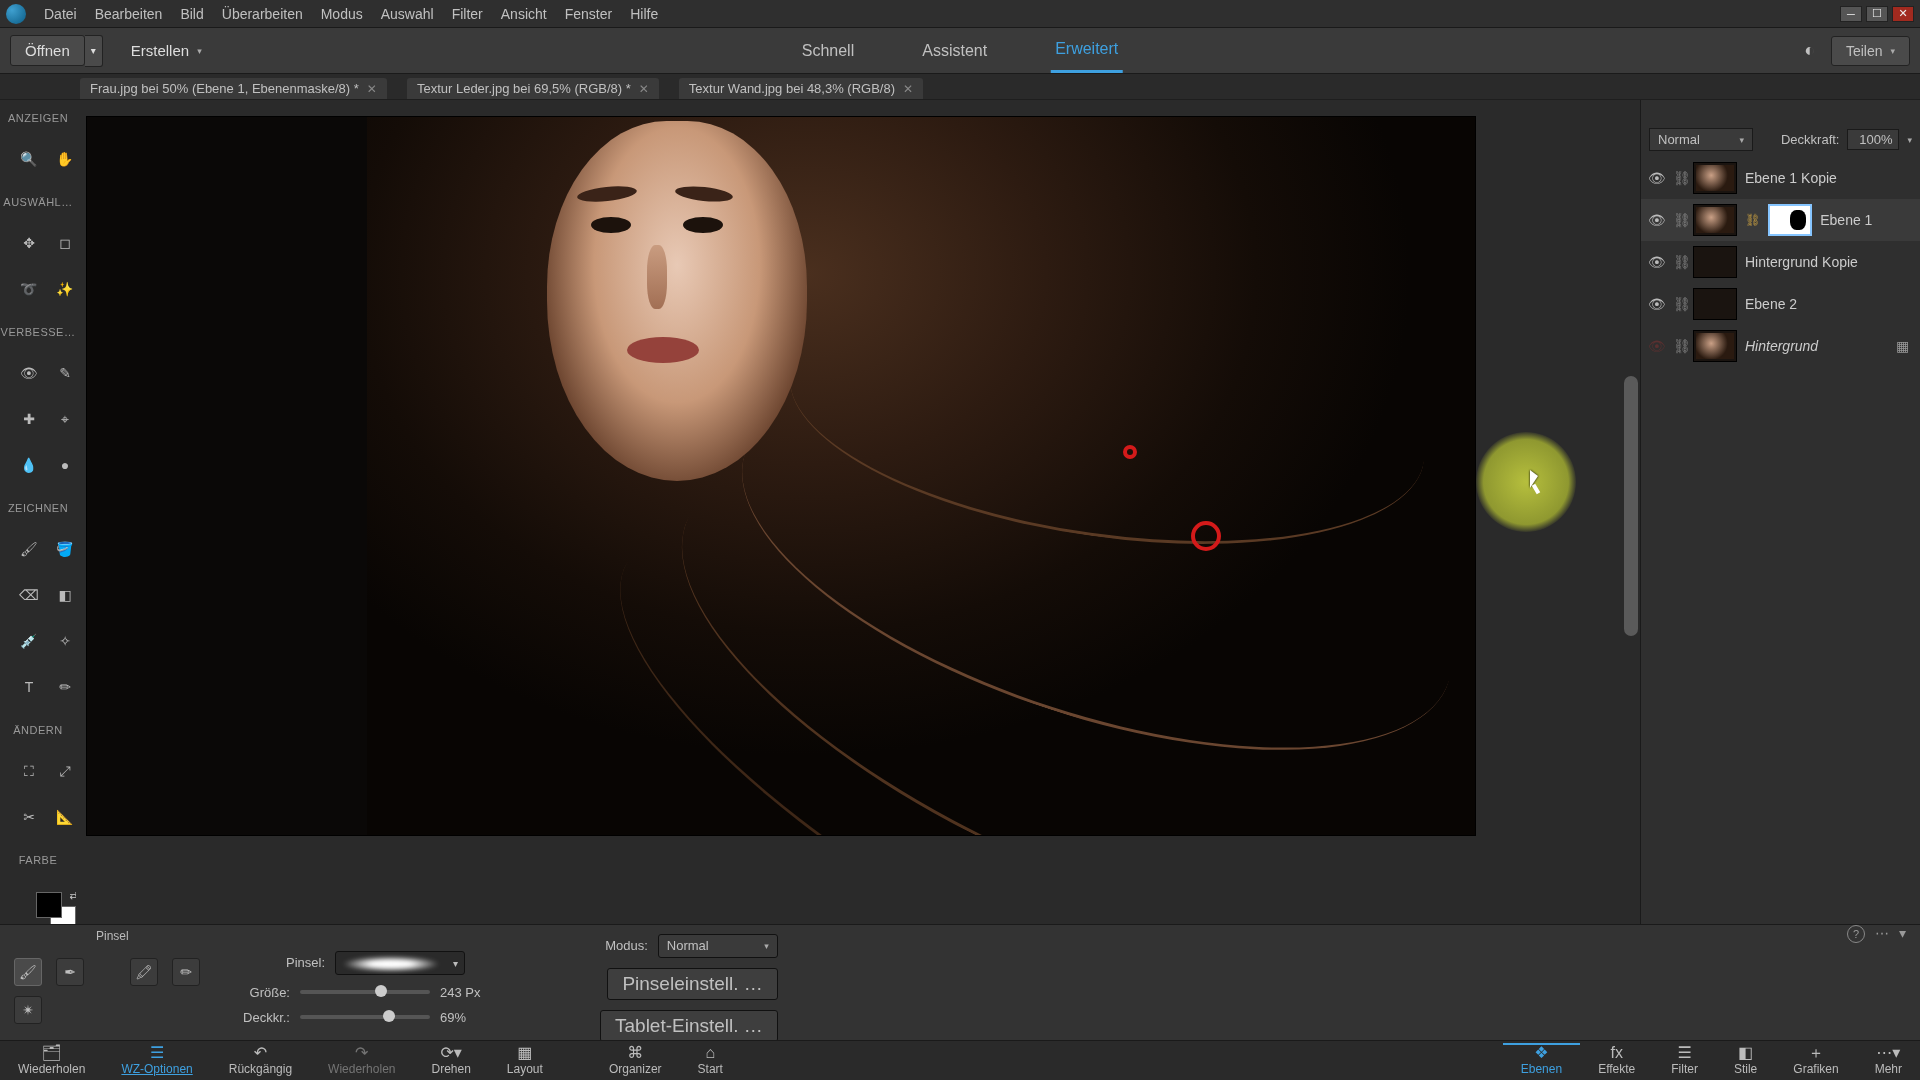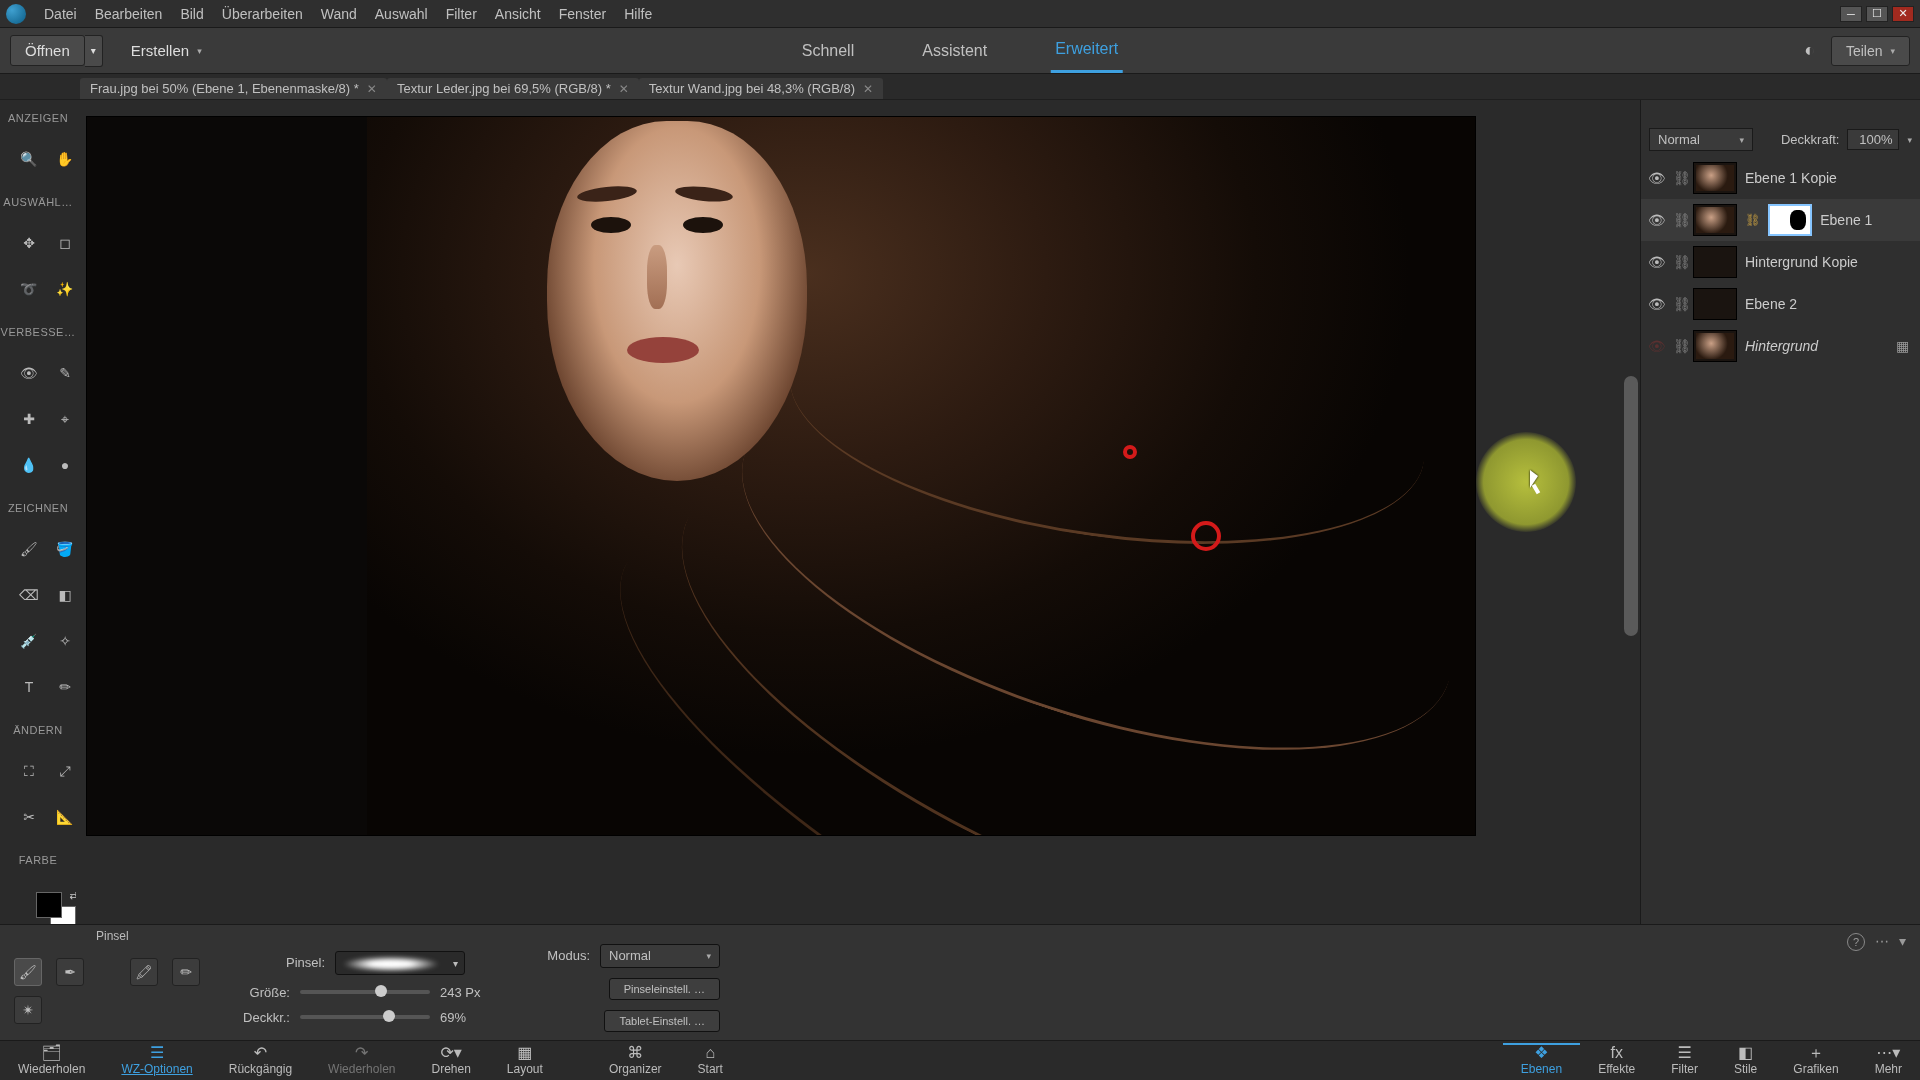--- a/index.html
+++ b/index.html
@@ -18,21 +18,21 @@
 .btn-open { background:#4a4a4a; color:#ddd; padding:6px 14px; border-radius:3px; border:1px solid #222; font-size:15px; }
 .btn-caret { width:18px; height:32px; background:#4a4a4a; border:1px solid #222; border-left:none; border-radius:0 3px 3px 0; display:flex; align-items:center; justify-content:center; color:#ddd; font-size:10px;}
 .btn-create { margin-left:18px; padding:6px 10px; color:#ddd; font-size:15px; display:flex; align-items:center; gap:8px; }
 .mode-tabs { position:absolute; left:50%; transform:translateX(-50%); display:flex; gap:60px; height:100%; align-items:center; }
 .mode-tab { padding:0 4px; height:100%; display:flex; align-items:center; font-size:16px; color:#c0c0c0; }
 .mode-tab.active { color:#3ea0e0; border-bottom:3px solid #3ea0e0; }
 .right-ctrls { margin-left:auto; display:flex; align-items:center; gap:16px; }
 .share-btn { background:#4a4a4a; padding:6px 14px; border-radius:3px; border:1px solid #222; display:flex; align-items:center; gap:8px; }
 
 
-.doc-tabs { height:26px; background:#2a2a2a; display:flex; align-items:flex-end; padding-left:80px; gap:0; border-bottom:1px solid #1e1e1e; }
+.doc-tabs { height:26px; background:#2a2a2a; display:flex; align-items:flex-end; padding-left:80px; gap:20px; border-bottom:1px solid #1e1e1e; }
 .doc-tab { background:#3a3a3a; padding:3px 10px; font-size:13px; color:#c0c0c0; display:flex; align-items:center; gap:8px; border-radius:3px 3px 0 0;}
 .doc-tab .close { color:#888; font-size:12px; }
 
 
 .layer-icons-row { position:absolute; top:102px; right: 8px; display:flex; gap:8px; align-items:center; }
 .layer-icons-row .licon { width:18px; height:18px; display:flex; align-items:center; justify-content:center; color:#999; }
 
 
 .main { position:absolute; top:100px; left:0; right:0; bottom:104px; display:flex; }
 .left-tools { width:76px; background:#2a2a2a; display:flex; flex-direction:column; align-items:flex-end; padding-top:6px;gap:16px; }
@@ -92,36 +92,36 @@
 .thumb.mask{background:#fff;}
 .thumb.mask::after{content:"";position:absolute;inset:4px 4px 4px 20px;background:#000;border-radius:40%;}
 .thumb.face-th::after{content:"";position:absolute;inset:2px;background:radial-gradient(circle at 40% 40%,#caa086 0%,#2a1a10 60%);}
 .mask-sel{border:2px solid #86c5ff;}
 .layer-name{font-size:14px;color:#ccc;}
 .layer-name.italic{font-style:italic;}
 .lock-ic{margin-left:auto;width:16px;height:16px;color:#999;}
 .link-chain{color:#caa040;font-size:12px;}
 
 
-.options-bar { position:absolute; left:0; right:0; bottom:40px; height:116px; background:#333; border-top:1px solid #1a1a1a; display:flex; padding:8px 14px; gap:26px; }
+.options-bar { position:absolute; left:0; right:0; bottom:40px; height:116px; background:#333; border-top:1px solid #1a1a1a; display:flex; padding:0 14px; gap:26px; }
 .opt-name{position:absolute;left:96px;top:4px;font-size:12px;color:#bbb;}
 .opt-col{display:flex;flex-direction:column;gap:10px;justify-content:center;}
 .opt-toolrow{display:flex;gap:14px;align-items:center;}
 .opt-toolbtn{width:28px;height:28px;border:1px solid #222;background:#3c3c3c;display:flex;align-items:center;justify-content:center;border-radius:3px;}
 .opt-toolbtn.on{background:#4a4a4a;border-color:#666;}
 .opt-field-row{display:flex;align-items:center;gap:10px;}
 .opt-label{width:64px;text-align:right;font-size:13px;}
 .brush-drop{width:130px;height:24px;background:linear-gradient(#2a2a2a,#2a2a2a);border:1px solid #111;position:relative;border-radius:3px;}
 .brush-smear{position:absolute;left:6px;top:4px;right:24px;height:16px;background:radial-gradient(ellipse,#fff 0%,#fff 30%,transparent 70%);filter:blur(2px);} 
 .brush-caret{position:absolute;right:6px;top:6px;font-size:10px;color:#bbb;}
 .slider-track{width:130px;height:4px;background:#555;border-radius:2px;position:relative;}
 .slider-knob{position:absolute;top:-5px;width:12px;height:12px;border-radius:50%;background:#ccc;}
 .opt-val{font-size:13px;width:60px;}
 .mode-drop{width:120px;height:24px;background:#3a3a3a;border:1px solid #111;display:flex;align-items:center;justify-content:space-between;padding:0 8px;font-size:13px;border-radius:3px;}
-.opt-btn{background:#3e3e3e;border:1px solid #111;padding:4px 14px;font-size:11px;border-radius:3px;}
+.opt-btn{background:#3e3e3e;border:1px solid #111;padding:4px 14px;font-size:19px;border-radius:3px;}
 .opt-right{margin-left:auto;display:flex;align-items:flex-start;gap:10px;color:#999;}
 .opt-right .circ{width:18px;height:18px;border:1px solid #888;border-radius:50%;display:flex;align-items:center;justify-content:center;font-size:11px;}
 
 
 .bottombar { position:absolute; left:0; right:0; bottom:0; height:40px; background:#2a2a2a; border-top:1px solid #1a1a1a; display:flex; align-items:center; }
 .bottom-left, .bottom-right { display:flex; }
 .bottom-item { display:flex; flex-direction:column; align-items:center; justify-content:center; padding:0 18px; gap:1px; font-size:12px; color:#bbb; }
 .bottom-item .ic{font-size:16px;height:16px;line-height:16px;}
 .bottom-item.active{color:#3ea0e0;border-top:2px solid #3ea0e0;margin-top:-2px;}
 .bottom-item.sel{color:#3ea0e0;}
@@ -129,21 +129,21 @@
 </style>
 </head>
 <body>
 
 <div class="menubar">
   <div class="app-icon"></div>
   <span class="menu-item">Datei</span>
   <span class="menu-item">Bearbeiten</span>
   <span class="menu-item">Bild</span>
   <span class="menu-item">Überarbeiten</span>
-  <span class="menu-item">Wand</span>
+  <span class="menu-item">Modus</span>
   <span class="menu-item">Auswahl</span>
   <span class="menu-item">Filter</span>
   <span class="menu-item">Ansicht</span>
   <span class="menu-item">Fenster</span>
   <span class="menu-item">Hilfe</span>
   <div class="window-ctrls">
     <div class="window-btn">─</div>
     <div class="window-btn">☐</div>
     <div class="window-btn close">✕</div>
   </div>

